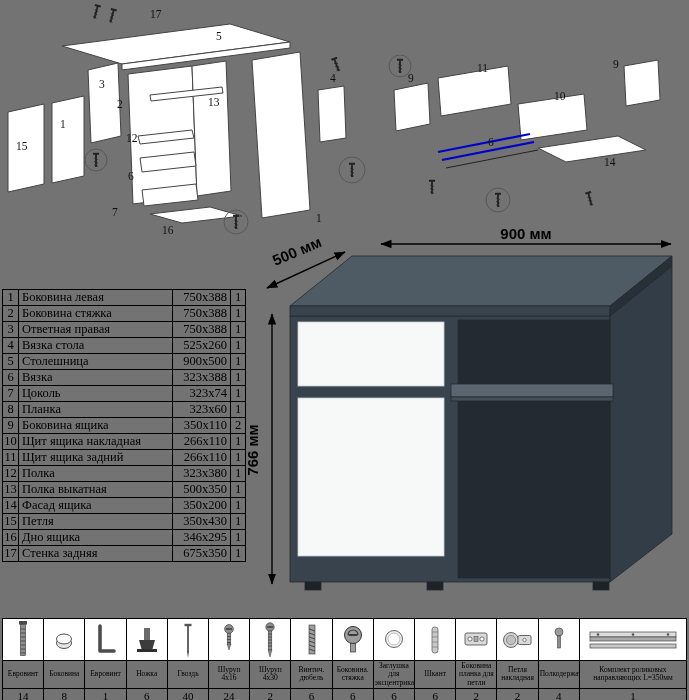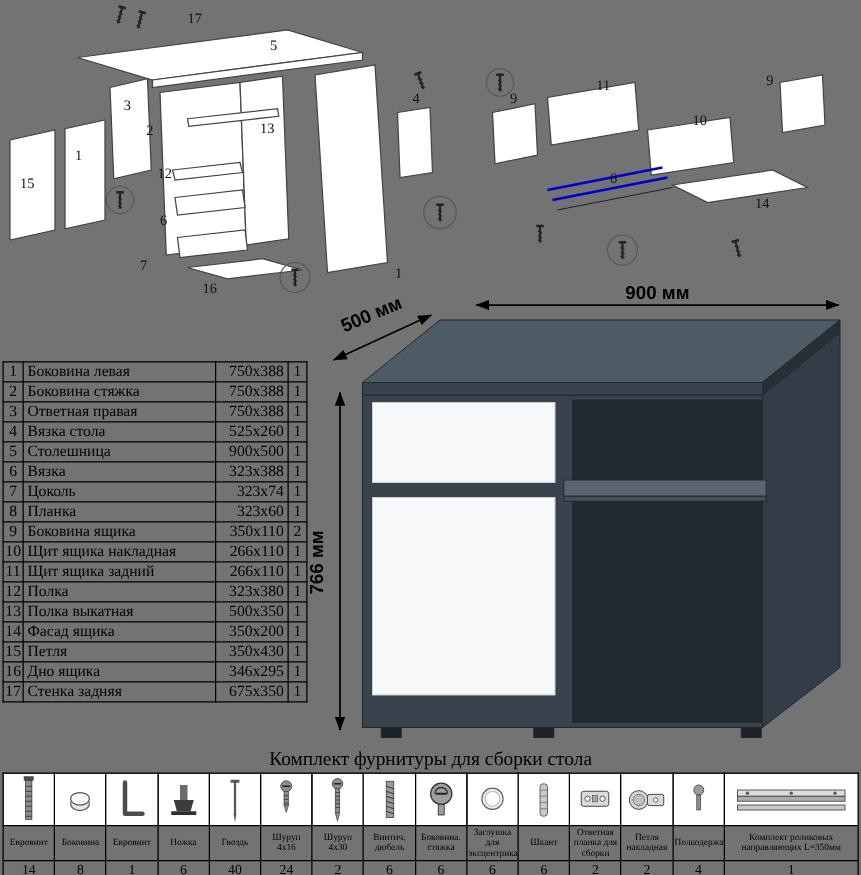--- a/index.html
+++ b/index.html
@@ -255,21 +255,20 @@
       <rect x="53" y="94" width="146" height="64" fill="#f7f8f8" stroke="#c9cdd1"></rect>
       <rect x="53" y="170" width="146" height="158" fill="#f7f8f8" stroke="#c9cdd1"></rect>
       <rect x="206" y="156" width="162" height="13" fill="#5b6570"></rect>
       <rect x="206" y="169" width="162" height="4" fill="#454f59"></rect>
       <rect x="60" y="354" width="16" height="8" fill="#1d2228"></rect>
       <rect x="182" y="354" width="16" height="8" fill="#1d2228"></rect>
       <rect x="348" y="354" width="16" height="8" fill="#1d2228"></rect>
     </g>
   </svg>
 
-  <div id="hw-title">Комплект фурнитуры для сборки стола</div>
   <table id="hw-table">
     <tbody>
       <tr id="hw-icons">
           <td>
             <svg class="hw-ic" width="20" height="40" viewBox="0 0 20 40">
               <rect x="6" y="1" width="8" height="3.5" fill="#4a4a4a"></rect>
               <rect x="7.5" y="4.5" width="5" height="31" fill="#8d8d8d" stroke="#333" stroke-width="0.6"></rect>
               <path d="M7.5 9h5M7.5 13h5M7.5 17h5M7.5 21h5M7.5 25h5M7.5 29h5M7.5 33h5" stroke="#333" stroke-width="0.7" fill="none"></path>
             </svg>
           </td>
@@ -380,21 +379,21 @@
           <td>Боковина</td>
           <td>Евровинт</td>
           <td>Ножка</td>
           <td>Гвоздь</td>
           <td>Шуруп 4x16</td>
           <td>Шуруп 4x30</td>
           <td>Винтич. дюбель</td>
           <td>Боковина. стяжка</td>
           <td>Заглушка для эксцентрика</td>
           <td>Шкант</td>
-          <td>Ответная планка для сборки</td>
+          <td>Боковина планка для петли</td>
           <td>Петля накладная</td>
           <td>Полкодержатель</td>
           <td>Комплект роликовых направляющих L=350мм</td>
         </tr>
       <tr id="hw-qtys">
           <td>14</td>
           <td>8</td>
           <td>1</td>
           <td>6</td>
           <td>40</td>

